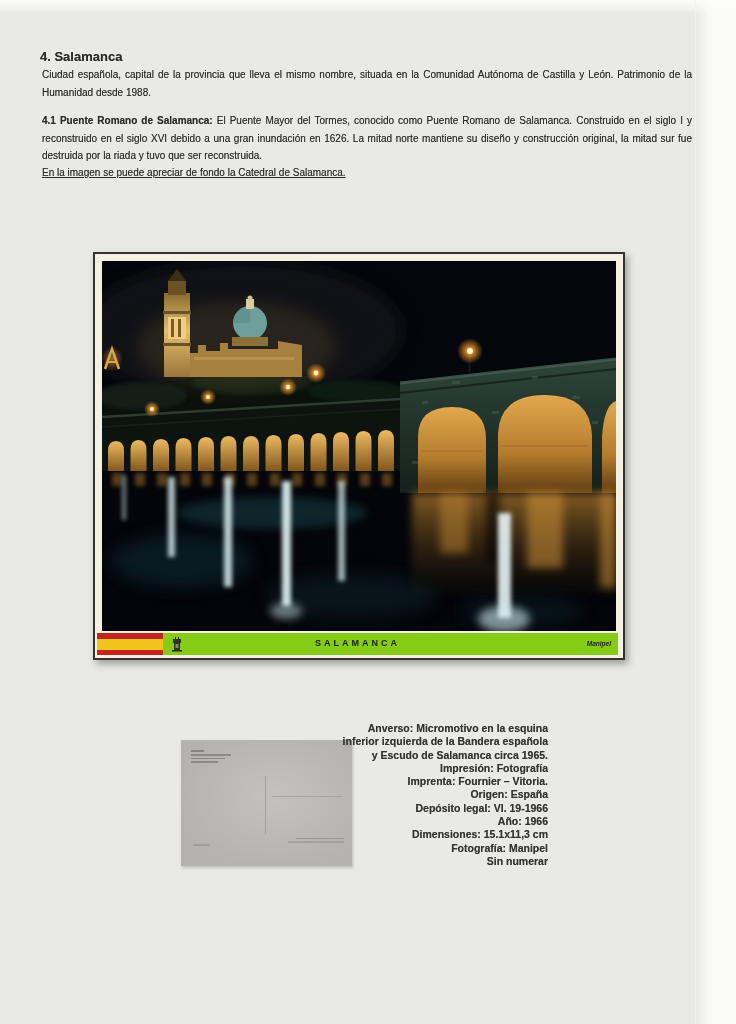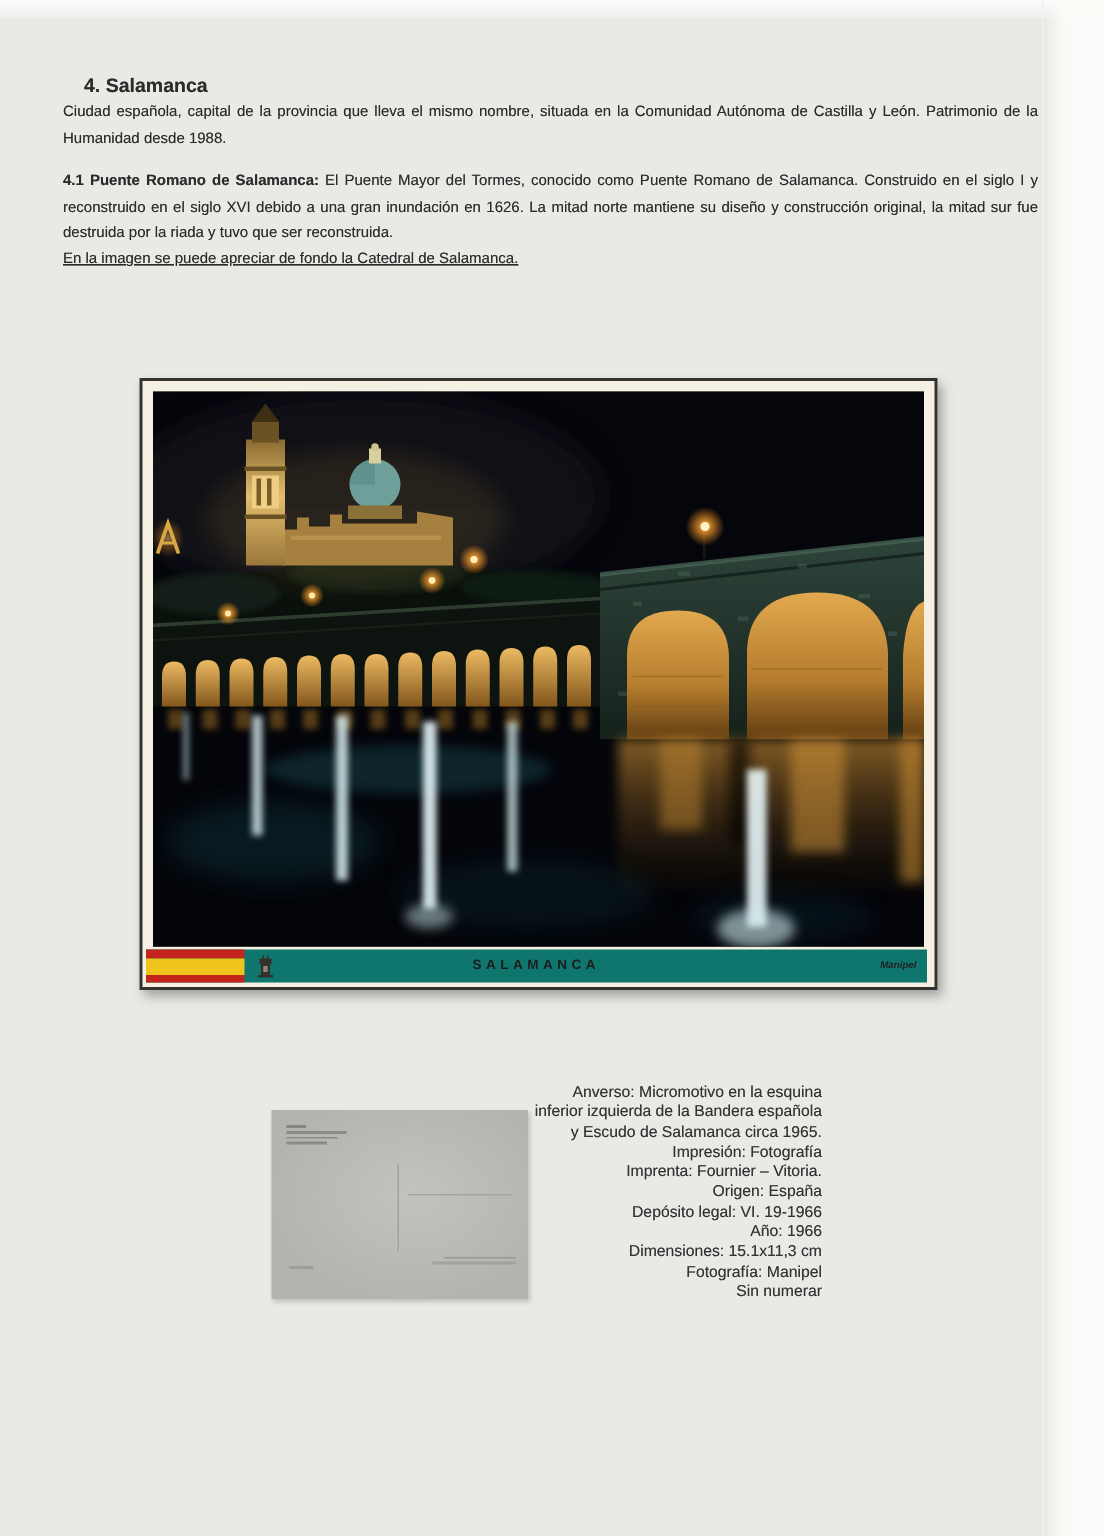--- a/index.html
+++ b/index.html
@@ -7,34 +7,34 @@
     width:736px;height:1024px;position:relative;overflow:hidden;
     background:#e9e9e6;
     font-family:"Liberation Sans",sans-serif;
   }
   .scan-top{position:absolute;top:0;left:0;right:0;height:12px;
     background:linear-gradient(#fcfcfb,#ededeb);pointer-events:none;}
   .scan-right{position:absolute;top:0;right:0;bottom:0;width:40px;
     background:linear-gradient(90deg,rgba(255,255,255,0),rgba(252,252,250,.9) 35%);
     border-left:1px solid rgba(0,0,0,.04);pointer-events:none;}
   .doc-text{color:#2b2b2b;text-shadow:0 0 .4px rgba(45,45,45,.55);}
-  .h1{position:absolute;left:56px;top:49px;font-size:13px;font-weight:bold;}
+  .h1{position:absolute;left:40px;top:49px;font-size:13px;font-weight:bold;}
   .p{position:absolute;left:42px;width:650px;font-size:10px;line-height:17.5px;
      text-align:justify;margin:0;}
   .p1{top:66px;line-height:18px;}
   .p2{top:112px;}
   .pnote{top:164px;text-align:left;text-decoration:underline;}
   
   .postcard{position:absolute;left:93px;top:252px;width:528px;height:404px;
     background:#f4f0e2;border:2px solid #33332f;
     box-shadow:3px 4px 7px rgba(70,70,70,.45);}
   .photo{position:absolute;left:7px;top:7px;width:514px;height:370px;
     box-shadow:inset 0 0 16px rgba(0,0,0,.55);background:#05060b;}
   .photo svg{display:block;width:100%;height:100%;}
-  .strip{position:absolute;left:2px;right:5px;bottom:3px;height:22px;background:#0f766e;margin-top:48px;}
+  .strip{position:absolute;left:2px;right:5px;bottom:3px;height:22px;background:#84cc16;margin-top:48px;}
   .flag{position:absolute;left:0;top:0;bottom:0;width:66px;display:flex;flex-direction:column;}
   .flag .r{flex:1;}
   .flag .y{flex:2;}
   .crest{position:absolute;left:74px;top:2px;width:12px;height:17px;}
   .strip-caption{position:absolute;left:0;right:0;top:5px;text-align:center;
     font-size:9px;font-weight:bold;letter-spacing:3px;color:#1c1c1c;}
   .strip-publisher{position:absolute;right:7px;top:7px;font-size:6.5px;font-weight:bold;
     font-style:italic;color:#1f1f1f;}
   
   .reverso{position:absolute;left:181px;top:740px;width:171px;height:126px;
@@ -45,21 +45,21 @@
   .rv-l2{left:10px;top:14px;width:40px;height:1.5px;background:#8b8a85;}
   .rv-l3{left:10px;top:17.5px;width:34px;height:1.5px;background:#8b8a85;}
   .rv-l4{left:10px;top:21px;width:27px;height:1.5px;background:#8b8a85;}
   .rv-div{left:84px;top:36px;width:1px;height:58px;background:#a3a29e;}
   .rv-h1{right:10px;top:56px;width:70px;height:1px;background:#a6a5a1;}
   .rv-h2{right:8px;top:98px;width:48px;height:1px;background:#99988f;}
   .rv-h3{right:8px;top:101px;width:56px;height:2px;background:#929189;opacity:.55;}
   .rv-bl{left:12px;top:104px;width:16px;height:2px;background:#96958f;opacity:.7;}
   
   .details{position:absolute;left:300px;top:722px;width:248px;text-align:right;
-    font-size:10.5px;line-height:13.3px;color:#333;}
+    font-size:10.5px;line-height:13.3px;color:#333;font-weight:bold;}
   .details div{white-space:nowrap;}
 </style>
 </head>
 <body>
 
 <div class="scan-top"></div>
 <div class="scan-right"></div>
 
 <div class="h1 doc-text">4. Salamanca</div>
 <p class="p p1 doc-text">Ciudad española, capital de la provincia que lleva el mismo nombre, situada en la Comunidad Autónoma de Castilla y León. Patrimonio de la Humanidad desde 1988.</p>

